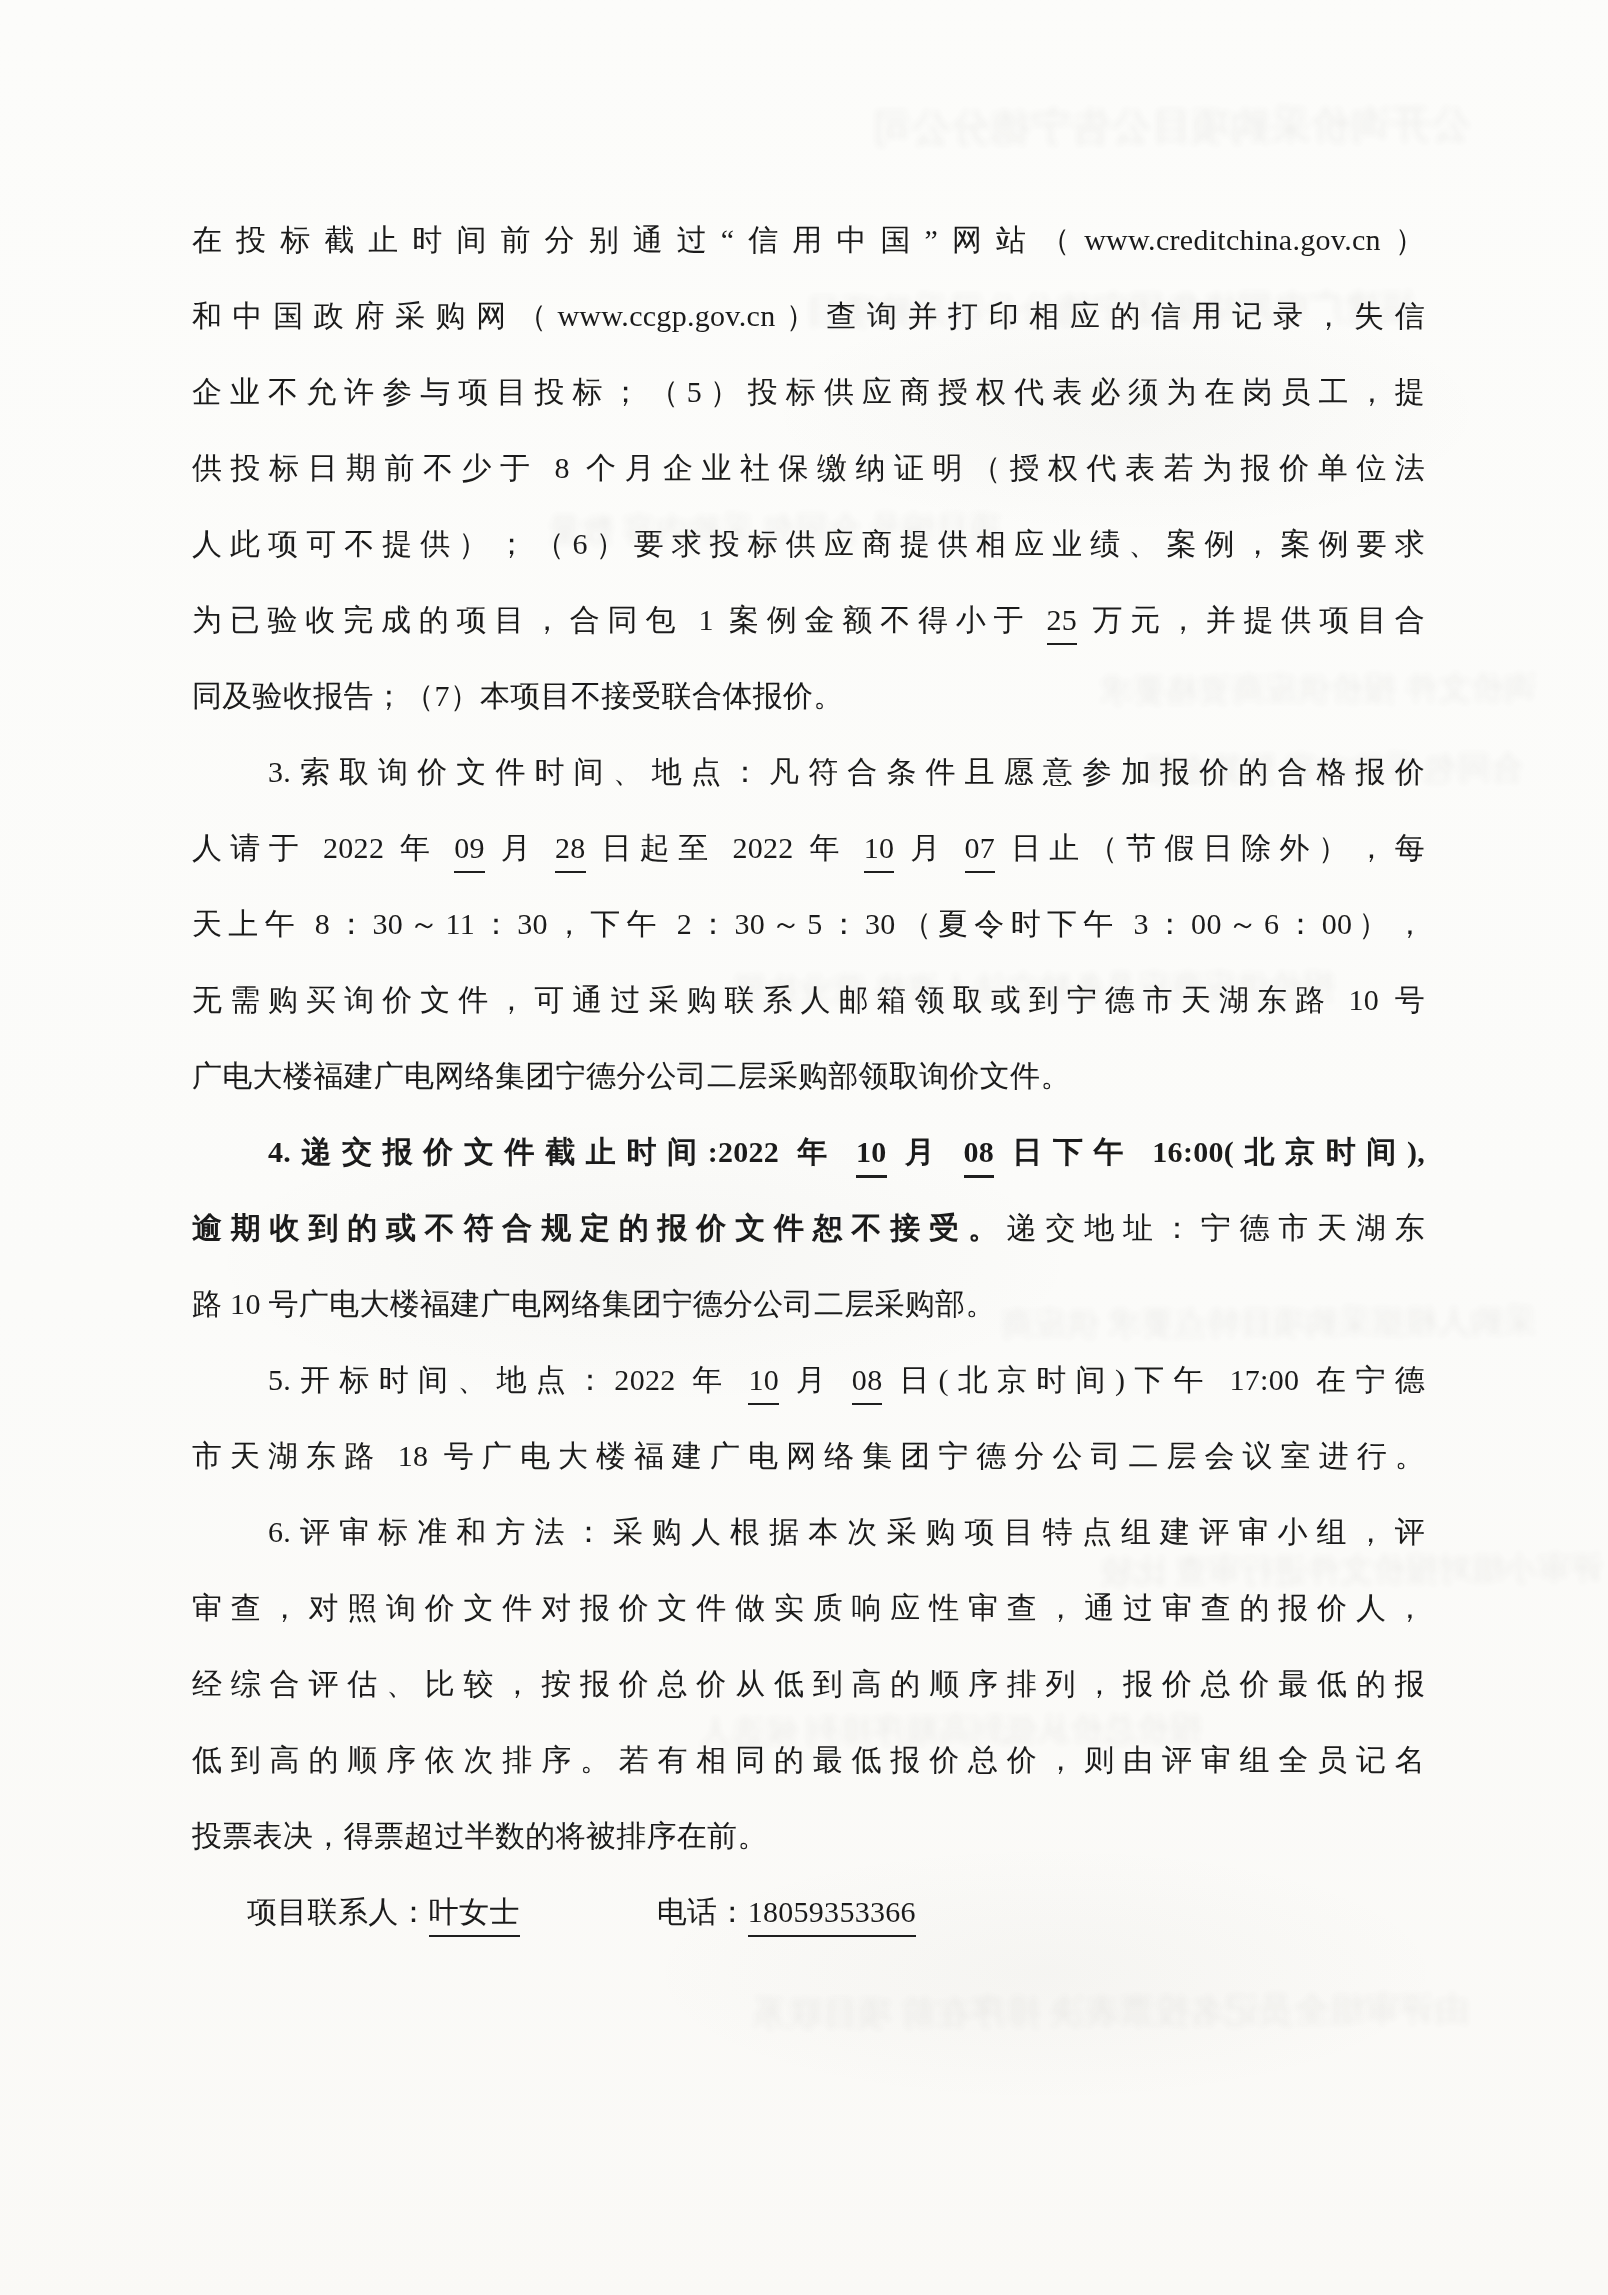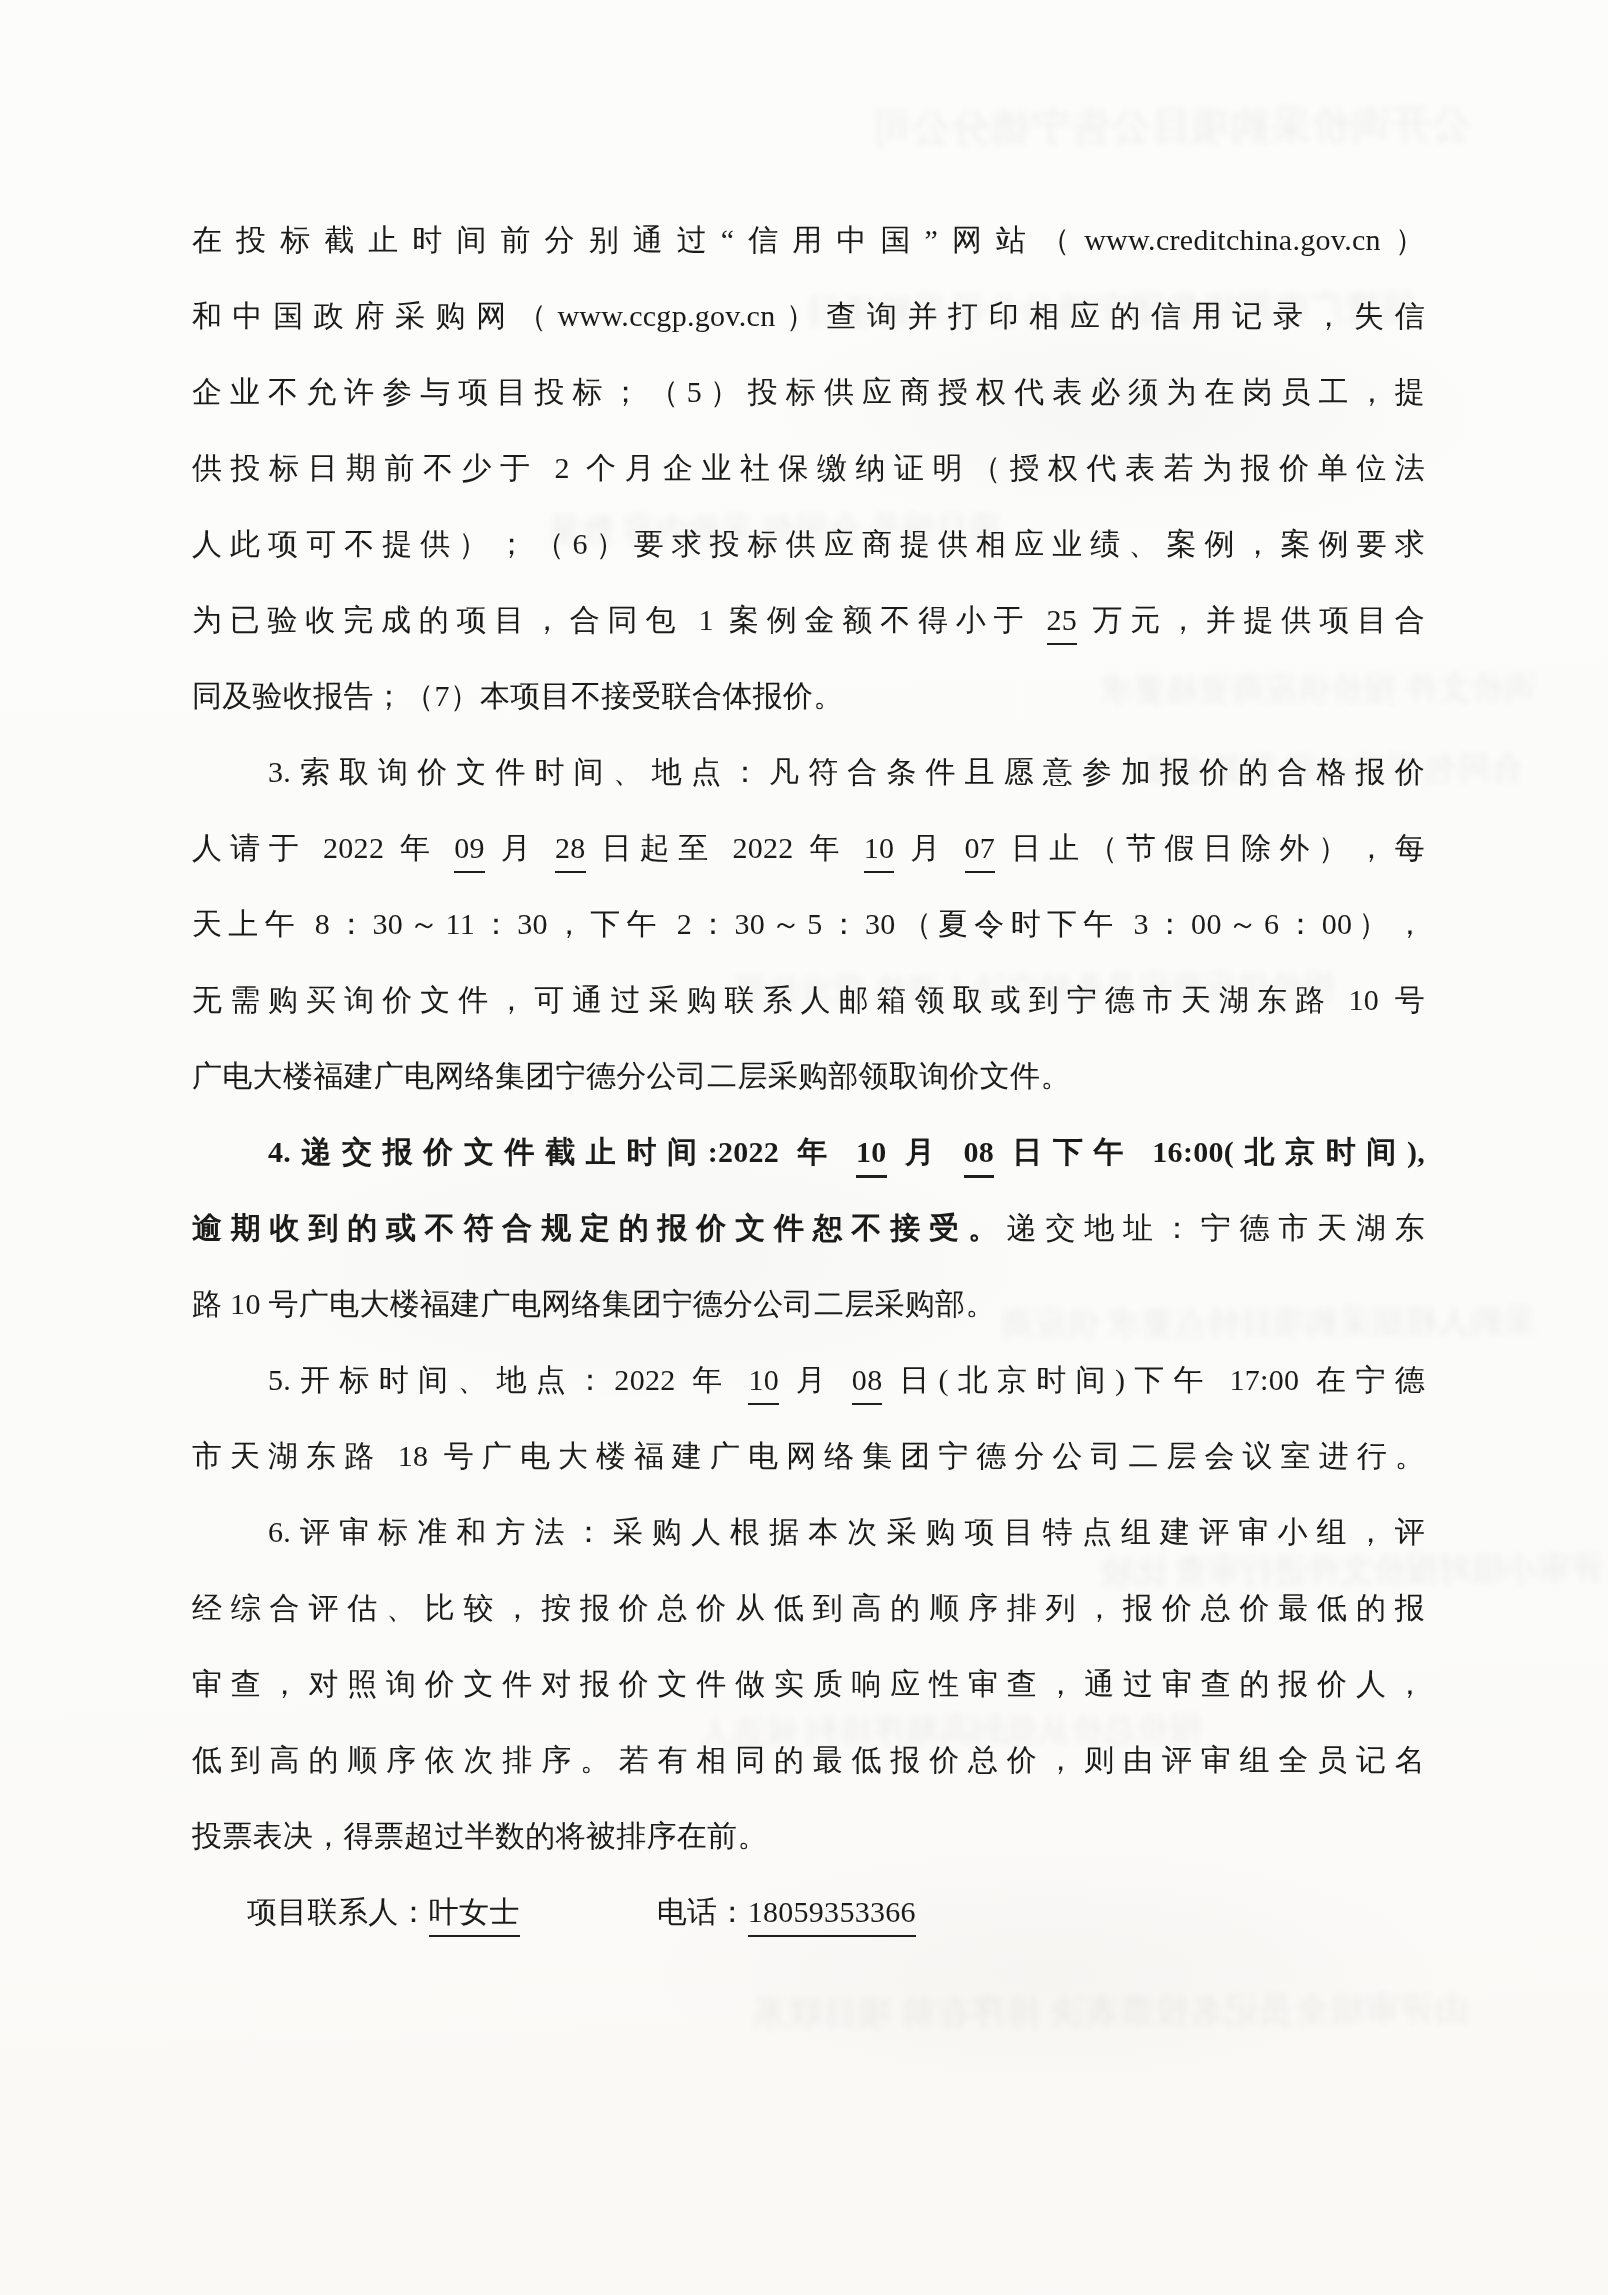--- a/index.html
+++ b/index.html
@@ -73,35 +73,35 @@
       <div class="ghost" style="left: 200px; top: 968px; width: 1135px; font-size: 33px;">报价供应商应具备独立法人资格 营业执照</div>
       <div class="ghost" style="left: 601px; top: 1302px; width: 935px; font-size: 33px;">采购人根据采购项目特点要求 供应商</div>
       <div class="ghost" style="left: 735px; top: 1549px; width: 868px; font-size: 33px;">评审小组对报价文件进行审查 比较</div>
       <div class="ghost" style="left: 200px; top: 1710px; width: 1002px; font-size: 33px;">报价总价从低到高顺序排列 候选人</div>
       <div class="ghost" style="left: 200px; top: 1990px; width: 1269px; font-size: 35px;">由评审组全员记名投票表决 排序在前 项目联系</div>
     </div>
   <div class="textblock" id="textblock">
       <div class="line"><span class="run">在投标截止时间前分别通过“信用中国”网站（www.creditchina.gov.cn）</span></div>
       <div class="line"><span class="run">和中国政府采购网（www.ccgp.gov.cn）查询并打印相应的信用记录，失信</span></div>
       <div class="line"><span class="run">企业不允许参与项目投标；（5）投标供应商授权代表必须为在岗员工，提</span></div>
-      <div class="line"><span class="run">供投标日期前不少于 2 个月企业社保缴纳证明（授权代表若为报价单位法</span></div>
+      <div class="line"><span class="run">供投标日期前不少于 8 个月企业社保缴纳证明（授权代表若为报价单位法</span></div>
       <div class="line"><span class="run">人此项可不提供）；（6）要求投标供应商提供相应业绩、案例，案例要求</span></div>
       <div class="line"><span class="run">为已验收完成的项目，合同包 1 案例金额不得小于 </span><span class="run u">25</span><span class="run"> 万元，并提供项目合</span></div>
       <div class="line last"><span class="run">同及验收报告；（7）本项目不接受联合体报价。</span></div>
       <div class="line indent1"><span class="run">3.索取询价文件时间、地点：凡符合条件且愿意参加报价的合格报价</span></div>
       <div class="line"><span class="run">人请于 2022 年 </span><span class="run u">09</span><span class="run"> 月 </span><span class="run u">28</span><span class="run"> 日起至 2022 年 </span><span class="run u">10</span><span class="run"> 月 </span><span class="run u">07</span><span class="run"> 日止（节假日除外），每</span></div>
       <div class="line"><span class="run">天上午 8：30～11：30，下午 2：30～5：30（夏令时下午 3：00～6：00），</span></div>
       <div class="line"><span class="run">无需购买询价文件，可通过采购联系人邮箱领取或到宁德市天湖东路 10 号</span></div>
       <div class="line last"><span class="run">广电大楼福建广电网络集团宁德分公司二层采购部领取询价文件。</span></div>
       <div class="line indent1"><span class="run b">4.递交报价文件截止时间:2022 年 </span><span class="run b u">10</span><span class="run b"> 月 </span><span class="run b u">08</span><span class="run b"> 日下午 16:00(北京时间),</span></div>
       <div class="line"><span class="run b">逾期收到的或不符合规定的报价文件恕不接受。</span><span class="run">递交地址：宁德市天湖东</span></div>
       <div class="line last"><span class="run">路 10 号广电大楼福建广电网络集团宁德分公司二层采购部。</span></div>
       <div class="line indent1"><span class="run">5.开标时间、地点：2022 年 </span><span class="run u">10</span><span class="run"> 月 </span><span class="run u">08</span><span class="run"> 日(北京时间)下午 17:00 在宁德</span></div>
       <div class="line"><span class="run">市天湖东路 18 号广电大楼福建广电网络集团宁德分公司二层会议室进行。</span></div>
       <div class="line indent1"><span class="run">6.评审标准和方法：采购人根据本次采购项目特点组建评审小组，评</span></div>
+      <div class="line"><span class="run">审查，对照询价文件对报价文件做实质响应性审查，通过审查的报价人，</span></div>
       <div class="line"><span class="run">经综合评估、比较，按报价总价从低到高的顺序排列，报价总价最低的报</span></div>
-      <div class="line"><span class="run">审查，对照询价文件对报价文件做实质响应性审查，通过审查的报价人，</span></div>
       <div class="line"><span class="run">低到高的顺序依次排序。若有相同的最低报价总价，则由评审组全员记名</span></div>
       <div class="line last"><span class="run">投票表决，得票超过半数的将被排序在前。</span></div>
       <div class="line last indent-sm"><span class="run">项目联系人：</span><span class="run u">叶女士</span><span class="gap" style="width: 137px;"></span><span class="run">电话：</span><span class="run u">18059353366</span></div>
     </div>
 </div>
 
 
 </body></html>

